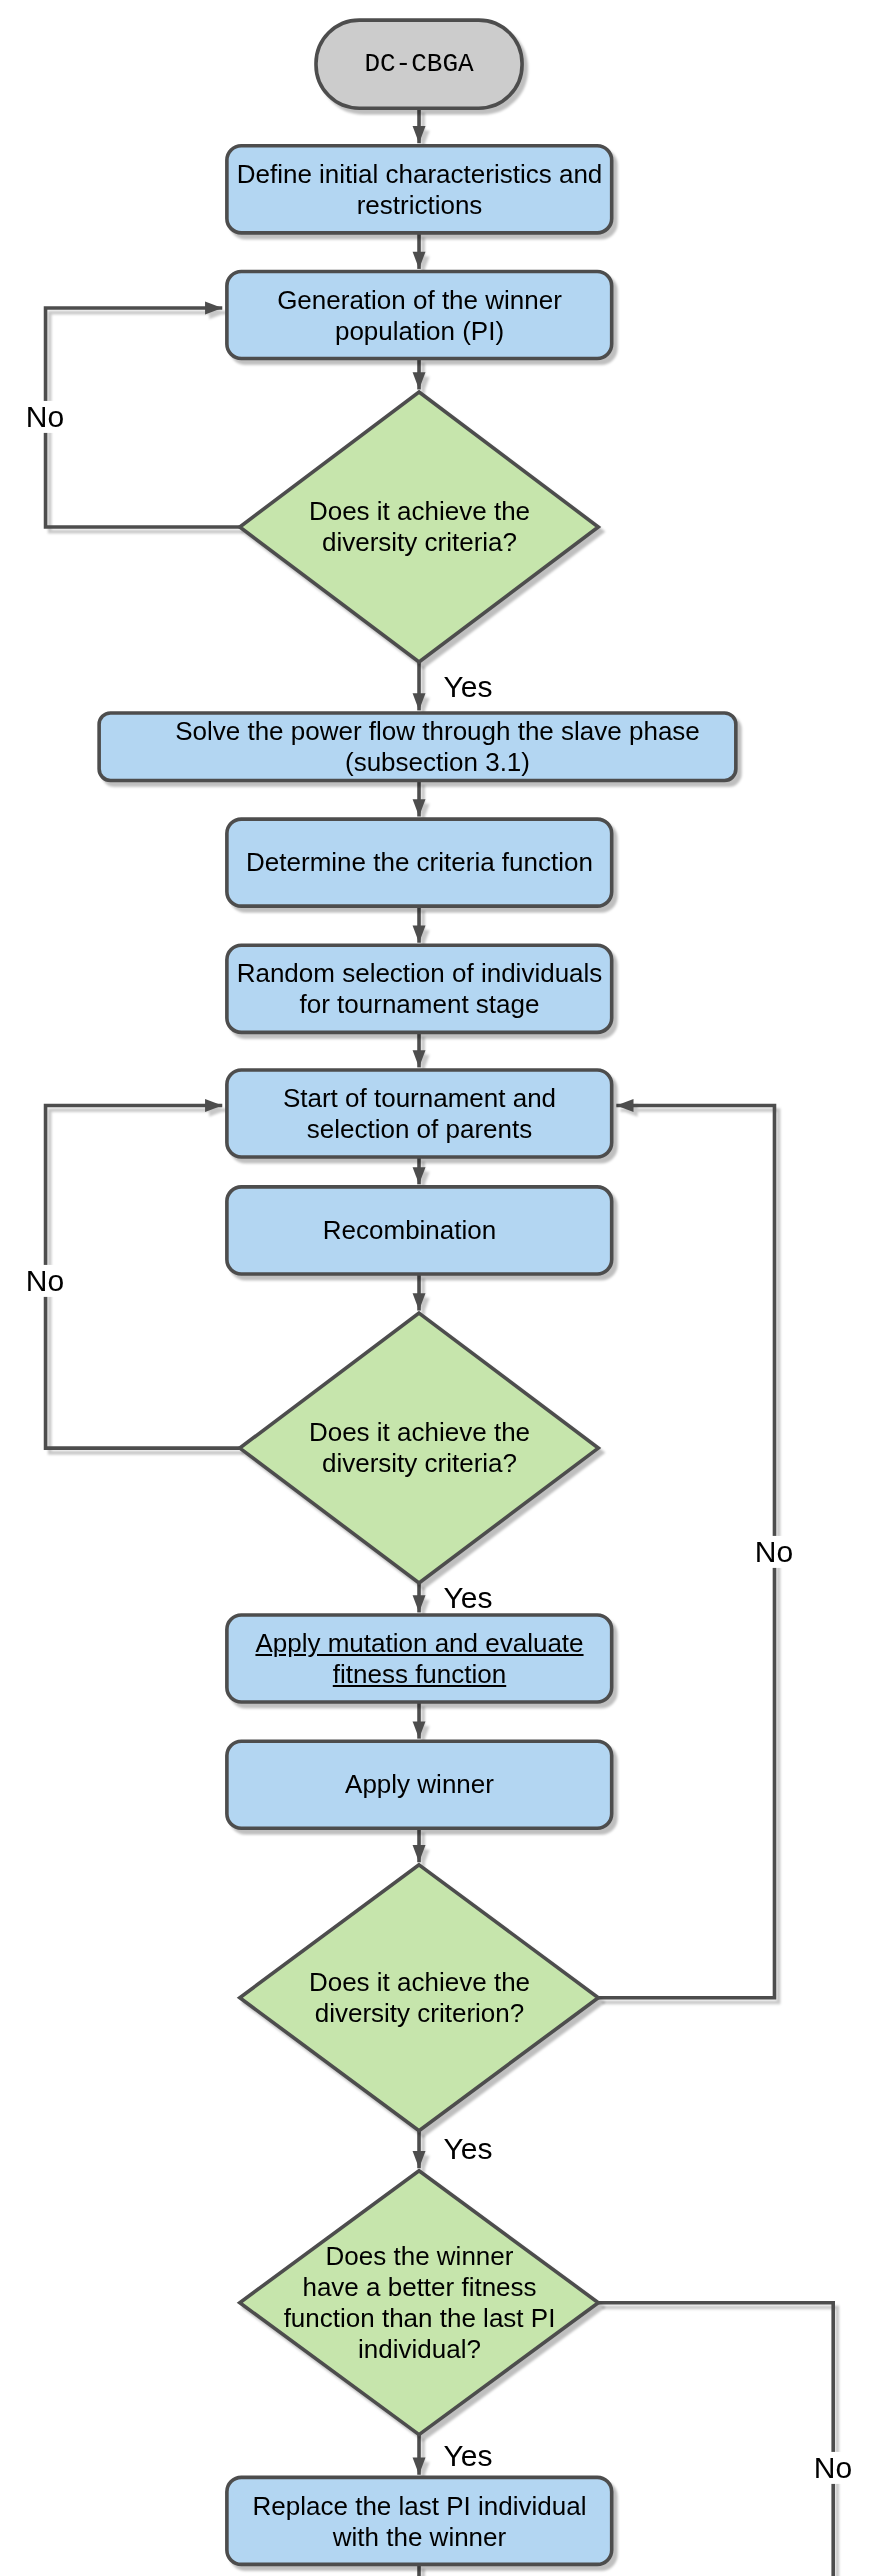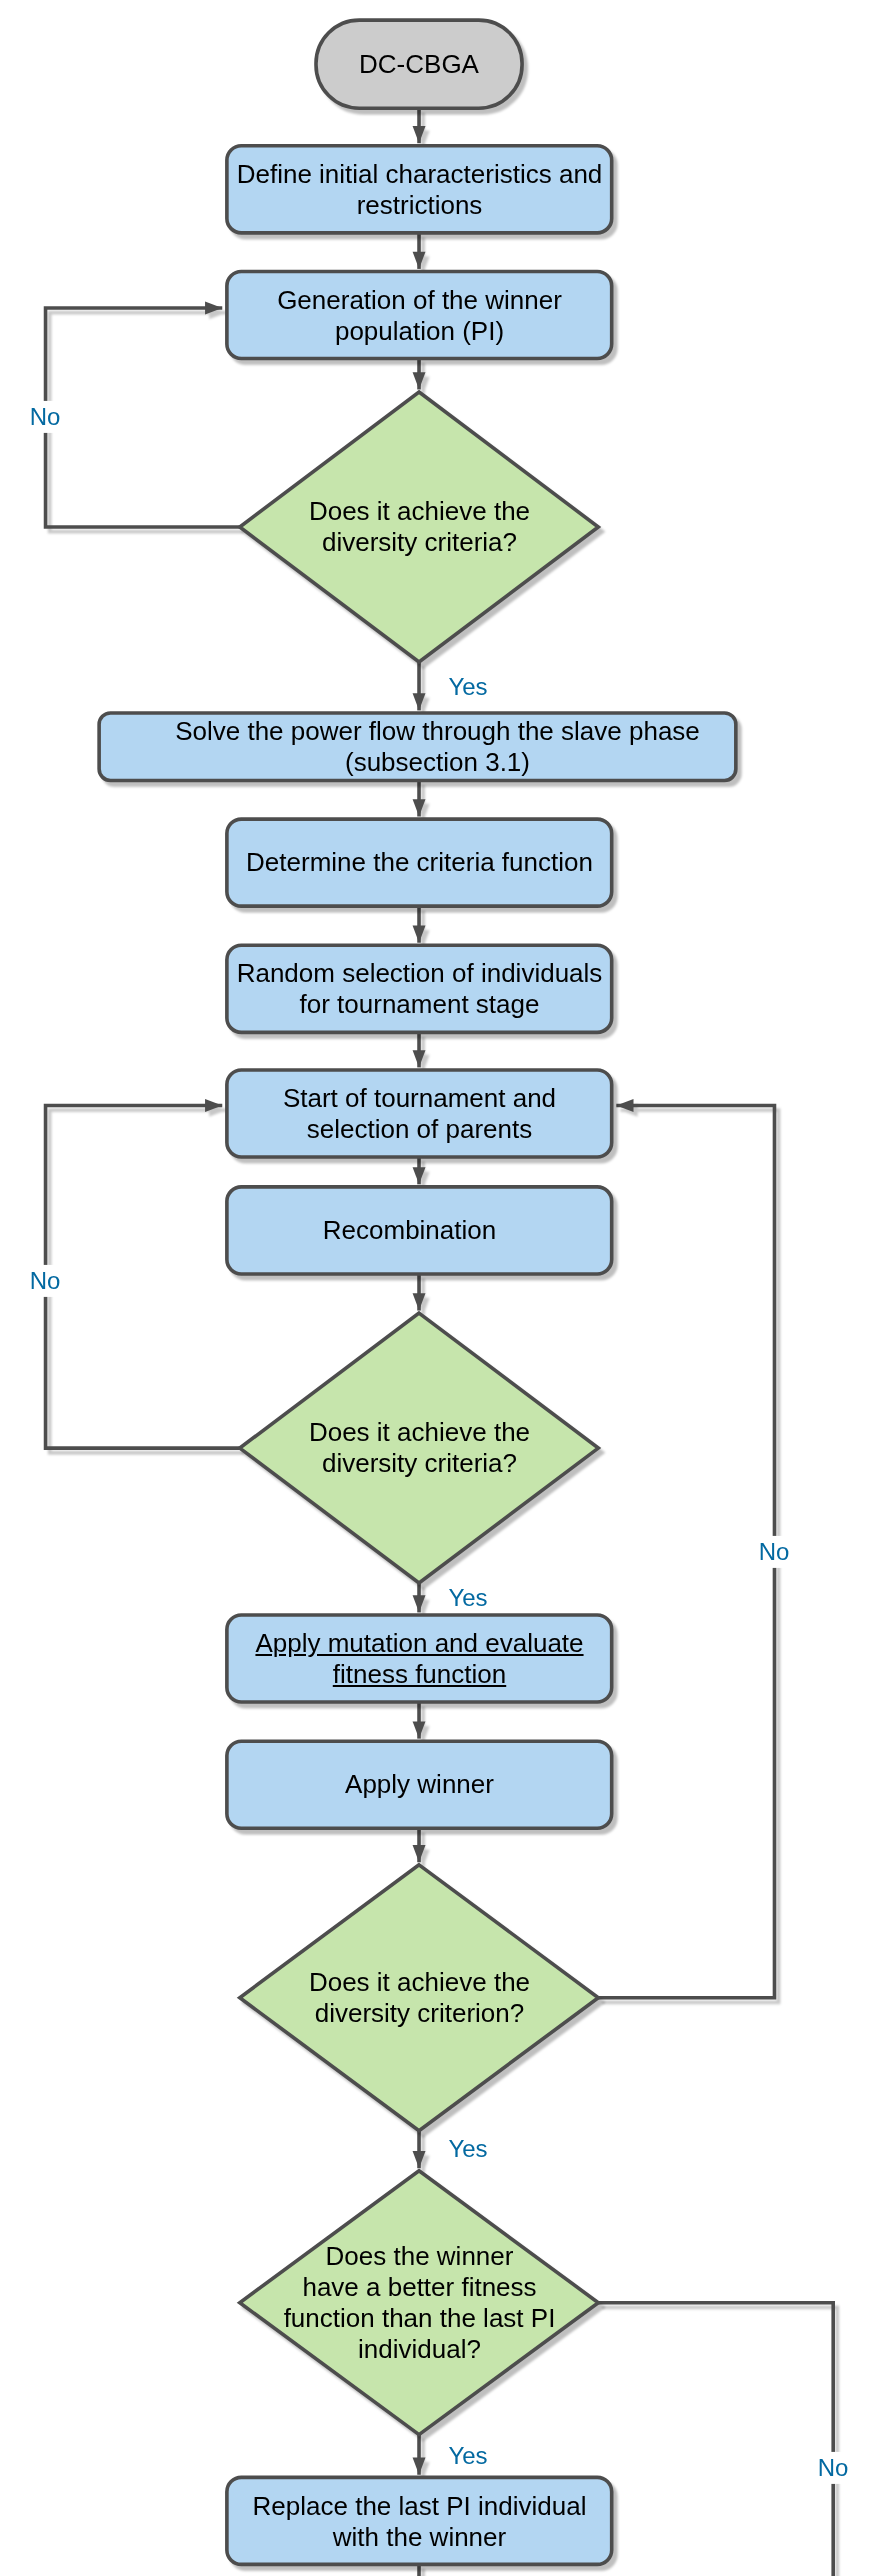--- a/index.html
+++ b/index.html
@@ -24,23 +24,23 @@
     text-align: center;
     font-size: 26px;
     line-height: 31px;
     color: #000000;
     white-space: pre;
     pointer-events: none;
   }
   .edge-label {
     position: absolute;
     transform: translate(-50%, -50%);
-    font-size: 24px;
+    font-size: 30px;
     line-height: 28px;
-    color: #0369a1;
+    color: #000000;
     white-space: pre;
   }
   .edge-label.on-line {
     background: #ffffff;
     padding: 2.1px 5.2px;
   }
 </style>
 </head>
 <body>
 
@@ -90,21 +90,21 @@
       <rect class="shape" x="440" y="3135" width="747" height="169" rx="28" ry="28" fill="#b3d6f2"></rect>
       <rect class="shape" x="440" y="3380" width="747" height="169" rx="28" ry="28" fill="#b3d6f2"></rect>
       <polygon class="shape" points="813,3620 1161,3878 813,4136 465,3878" fill="#c6e5ac"></polygon>
       <polygon class="shape" points="813,4214 1161,4470 813,4726 465,4470" fill="#c6e5ac"></polygon>
       <rect class="shape" x="440" y="4809" width="747" height="169" rx="28" ry="28" fill="#b3d6f2"></rect>
       <rect class="shape" x="192" y="5050" width="1236" height="164" rx="22" ry="22" fill="#b3d6f2"></rect>
       <rect class="shape" x="613" y="5275" width="400" height="174" rx="86" ry="86" fill="#cccccc"></rect>
     </g>
   </svg>
 
-  <div class="node-label" style="left:316px; top:20px;  width:206px; height:88px;">DC-CBGA</div>
+  <div class="node-label" style="left:316px; top:20px;  width:206px; height:88px;font-family:Liberation Mono, monospace;">DC-CBGA</div>
   <div class="node-label" style="left:227px; top:146px; width:385px; height:87px;text-align:center;">Define initial characteristics and
 restrictions</div>
   <div class="node-label" style="left:227px; top:272px; width:385px; height:87px;">Generation of the winner
 population (PI)</div>
   <div class="node-label" style="left:240px; top:392px; width:359px; height:270px;">Does it achieve the
 diversity criteria?</div>
   <div class="node-label" style="left:99px; top:713px; width:677px; height:67px;">Solve the power flow through the slave phase
 (subsection 3.1)</div>
   <div class="node-label" style="left:227px; top:819px; width:385px; height:87px;">Determine the criteria function</div>
   <div class="node-label" style="left:227px; top:945px; width:385px; height:87px;text-align:center;">Random selection of individuals

